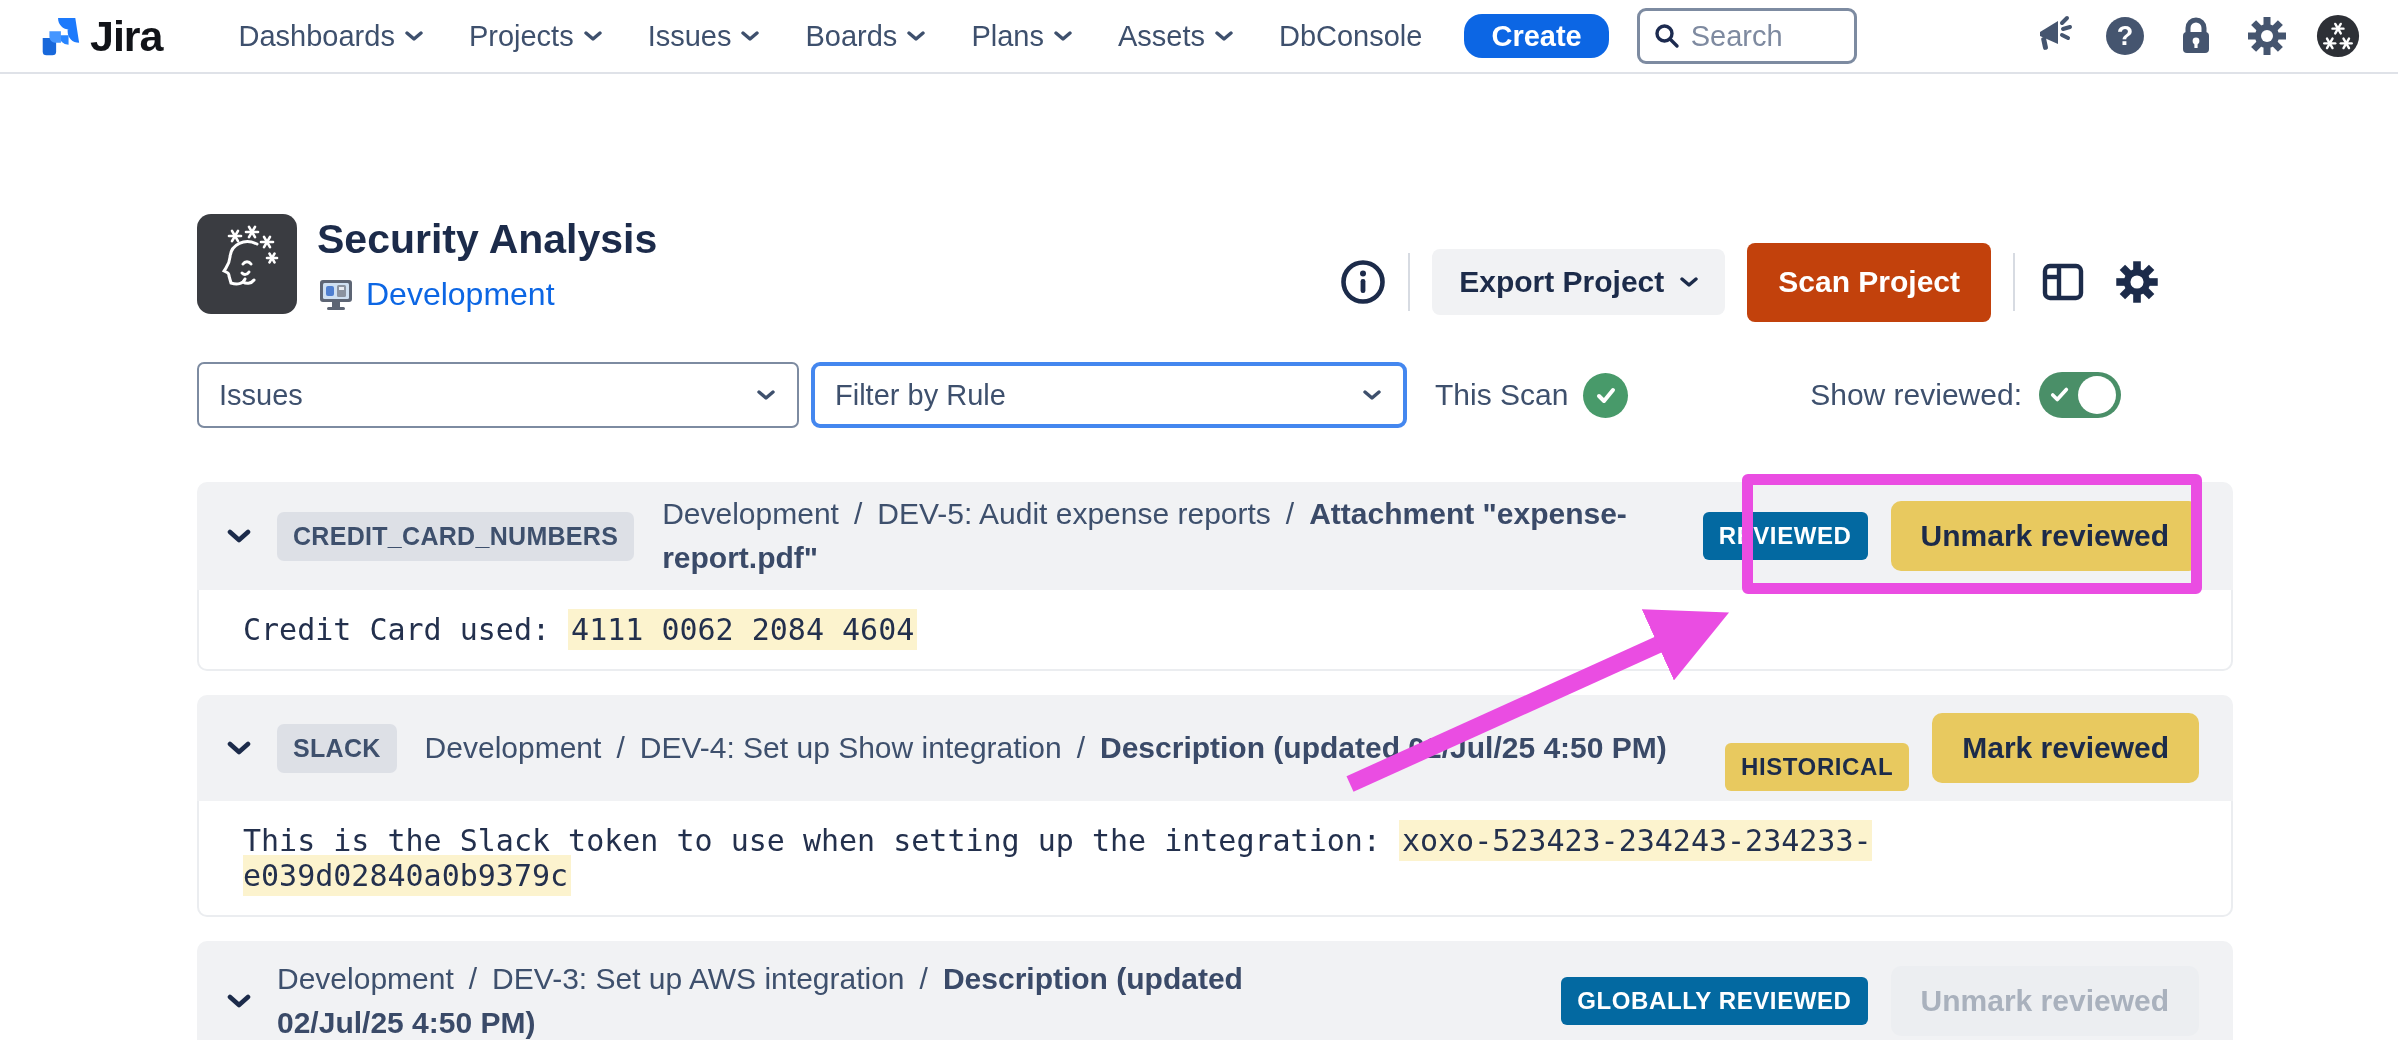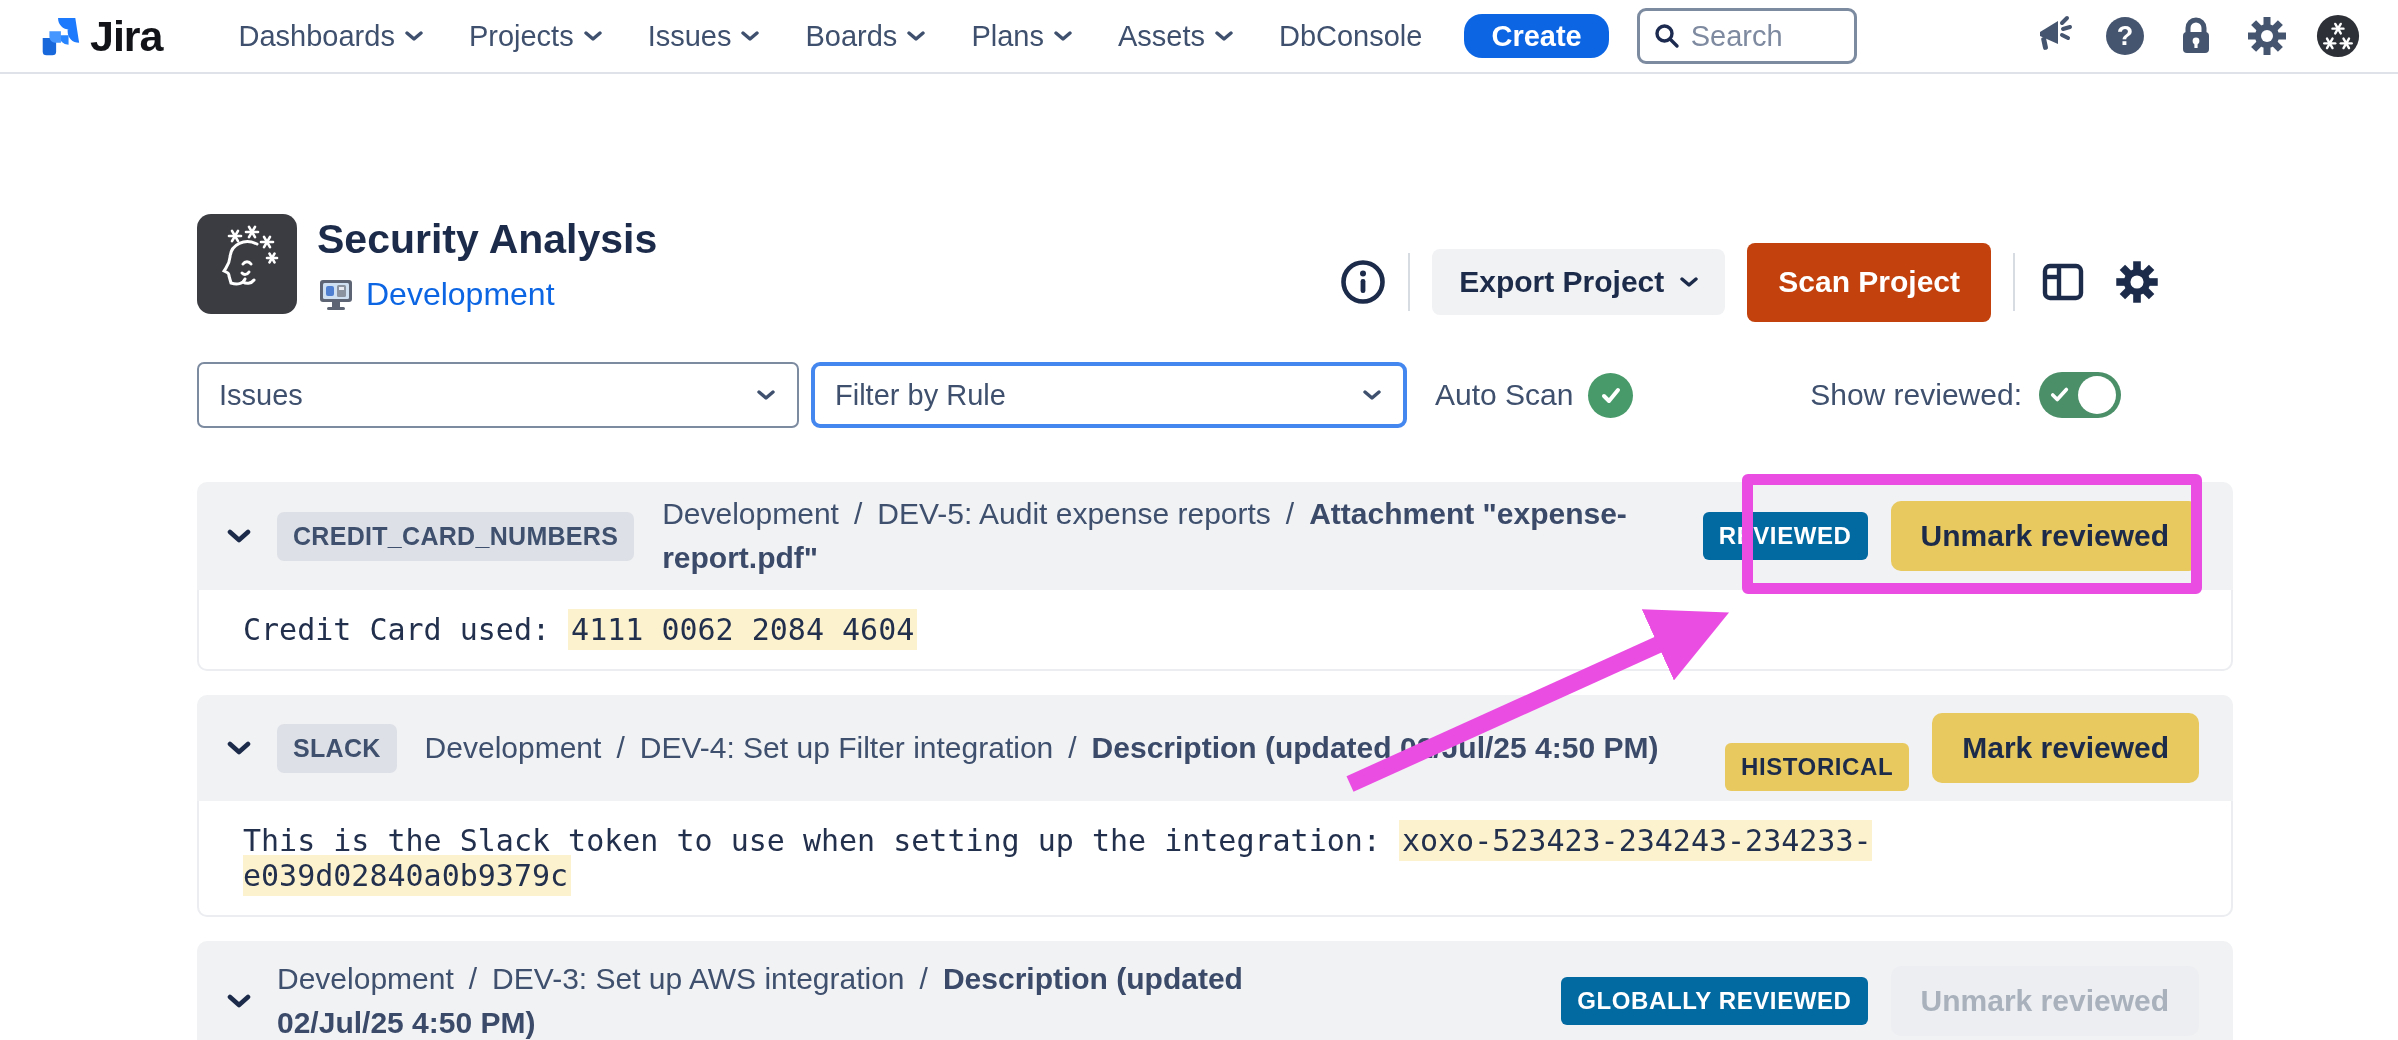--- a/index.html
+++ b/index.html
@@ -339,21 +339,21 @@
           <polyline points="2,3 9,9 16,3"></polyline>
         </svg>
     </div>
     <div class="select select-rule">
       <span>Filter by Rule</span>
       <svg class="chev" viewBox="0 0 18 12">
           <polyline points="2,3 9,9 16,3"></polyline>
         </svg>
     </div>
     <div class="autoscan">
-      <span>Auto Scan</span>
+      <span>This Scan</span>
       <span class="check-circle">
         <svg width="24" height="24" viewBox="0 0 24 24">
             <polyline points="5,13 10,18 19,7" fill="none" stroke="#fff" stroke-width="4" stroke-linecap="round" stroke-linejoin="round"></polyline>
           </svg>
       </span>
     </div>
     <div class="show-reviewed">
       <span>Show reviewed:</span>
       <div class="toggle">
         <svg width="22" height="20" viewBox="0 0 24 22">
@@ -387,21 +387,21 @@
 
     <div class="card">
       <div class="card-header">
         <span class="chev-down">
           <svg width="24" height="16" viewBox="0 0 24 16">
               <polyline points="3,4 12,12 21,4"></polyline>
             </svg>
         </span>
         <span class="rule-badge">SLACK</span>
         <span class="crumbs">
-          <span class="crumb">Development</span><span class="crumb-sep">/</span><span class="crumb">DEV-4: Set up Filter integration</span><span class="crumb-sep">/</span><span class="crumb-last">Description (updated 02/Jul/25 4:50 PM)</span>
+          <span class="crumb">Development</span><span class="crumb-sep">/</span><span class="crumb">DEV-4: Set up Show integration</span><span class="crumb-sep">/</span><span class="crumb-last">Description (updated 02/Jul/25 4:50 PM)</span>
         </span>
         <span class="card-actions">
           <span class="status-badge status-yellow">HISTORICAL</span>
           <button class="action-btn">Mark reviewed</button>
         </span>
       </div>
       <div class="card-body"><span>This is the Slack token to use when setting up the integration: </span><span class="hl">xoxo-523423-234243-234233-e039d02840a0b9379c</span><span></span></div>
     </div>
 
     <div class="card">

